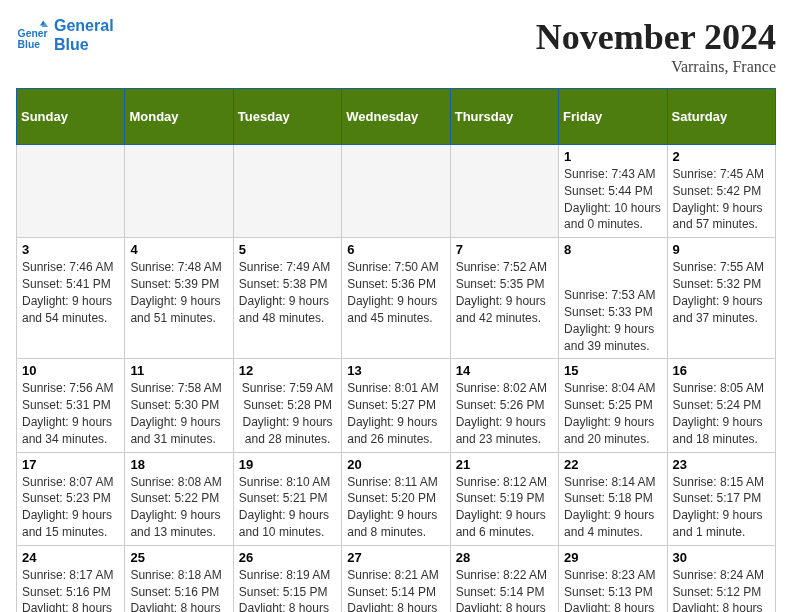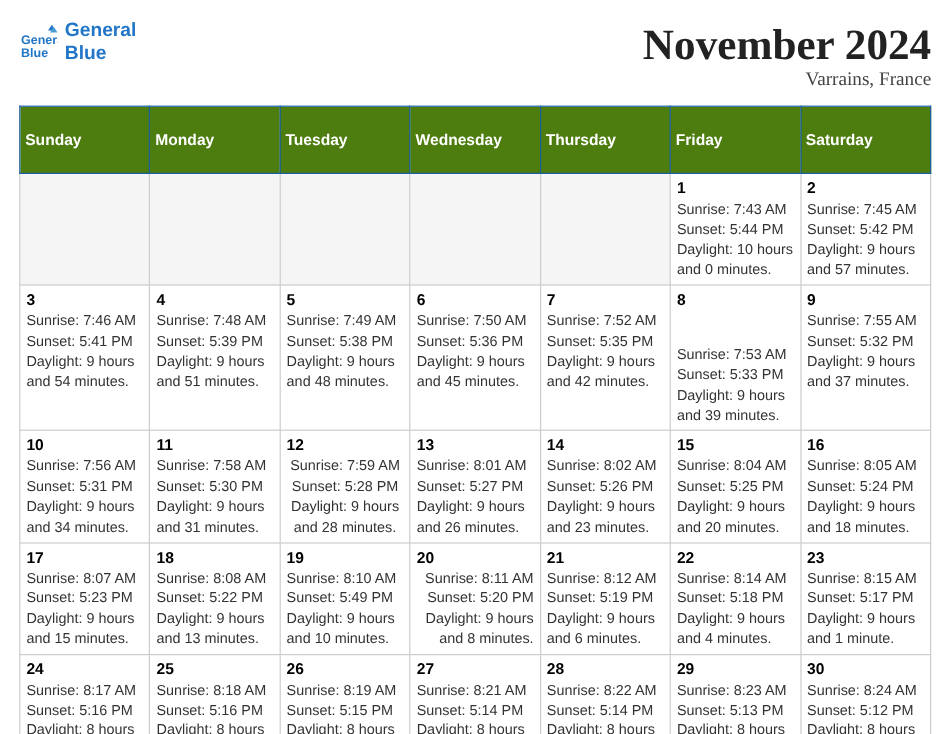--- a/index.html
+++ b/index.html
@@ -243,27 +243,27 @@
         <td>
           <div class="day-num">18</div>
           <div class="day-detail" style="white-space: pre-line;">Sunrise: 8:08 AM
 Sunset: 5:22 PM
 Daylight: 9 hours
 and 13 minutes.</div>
         </td>
         <td>
           <div class="day-num">19</div>
           <div class="day-detail" style="white-space: pre-line;">Sunrise: 8:10 AM
-Sunset: 5:49 PM
+Sunset: 5:21 PM
 Daylight: 9 hours
 and 10 minutes.</div>
         </td>
         <td>
           <div class="day-num">20</div>
-          <div class="day-detail" style="white-space: pre-line; text-align: right;">Sunrise: 8:11 AM
+          <div class="day-detail" style="white-space: pre-line;">Sunrise: 8:11 AM
 Sunset: 5:20 PM
 Daylight: 9 hours
 and 8 minutes.</div>
         </td>
         <td>
           <div class="day-num">21</div>
           <div class="day-detail" style="white-space: pre-line;">Sunrise: 8:12 AM
 Sunset: 5:19 PM
 Daylight: 9 hours
 and 6 minutes.</div>

